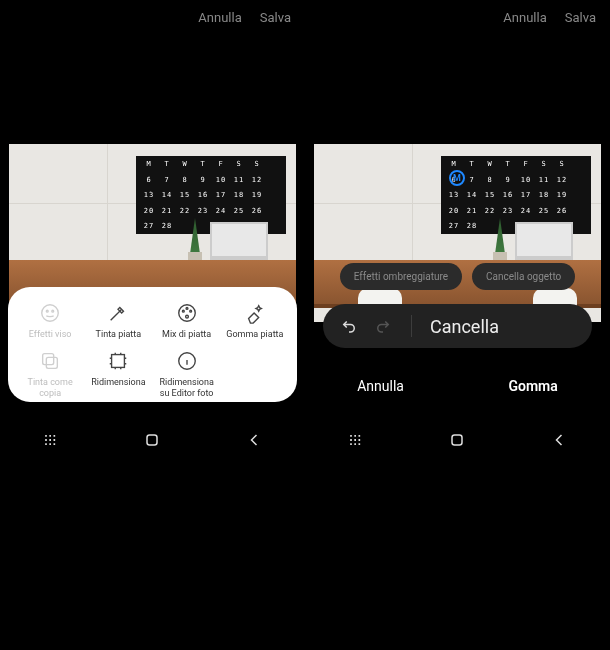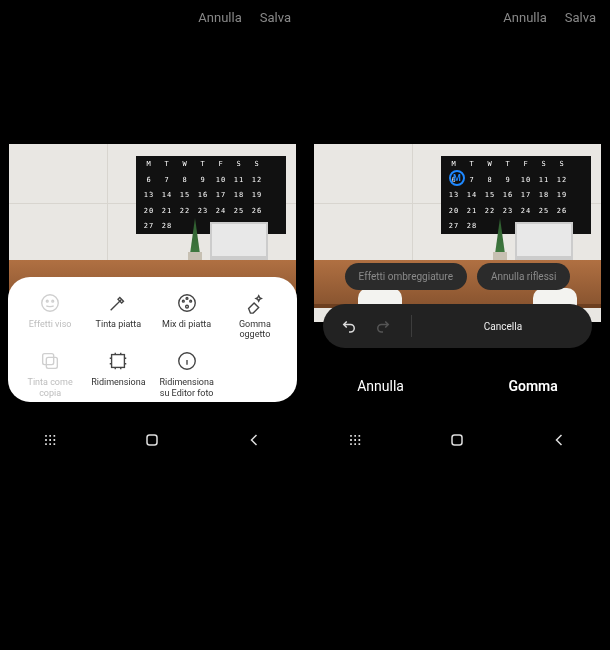--- a/index.html
+++ b/index.html
@@ -114,21 +114,21 @@
   }
   .actionbar {
     position:absolute; left:18px; right:18px; bottom:112px;
     background:#222; border-radius:26px; height:44px;
     display:flex; align-items:center; padding:0 16px; gap:14px;
   }
   .ab-icon { width:20px; height:20px; display:flex; align-items:center; justify-content:center; color:#ddd;}
   .ab-icon.dim { color:#555; }
   .ab-icon svg { width:18px; height:18px; stroke:currentColor; fill:none; stroke-width:2;}
   .ab-sep { width:1px; height:22px; background:#3d3d3d; margin:0 4px;}
-  .ab-label { flex:1; text-align:center; font-size:10px; color:#eee; cursor:pointer;}
+  .ab-label { flex:1; font-size:18px; color:#eee; cursor:pointer;}
   .finalrow {
     position:absolute; left:0; right:0; bottom:58px;
     display:flex; justify-content:space-around; font-size:14px;
   }
   .finalrow .fbtn { cursor:pointer; padding:8px 10px;}
   .finalrow .fbtn.bold { font-weight:600; }
   
   .navbar {
     position:absolute; left:0; right:0; bottom:6px; height:28px;
     display:flex; justify-content:space-around; align-items:center;
@@ -258,21 +258,21 @@
           </div>
         <div class="tool-label">Mix di piatta</div>
       </div>
       <div class="tool">
         <div class="ticon">
             <svg viewBox="0 0 24 24">
               <path d="M5 18l6-6 5 5-6 6H7z"></path>
               <path d="M16 4l1 2 2 1-2 1-1 2-1-2-2-1 2-1z"></path>
             </svg>
           </div>
-        <div class="tool-label">Gomma oggetto</div>
+        <div class="tool-label">Gomma piatta</div>
       </div>
       <div class="tool dim">
         <div class="ticon">
             <svg viewBox="0 0 24 24">
               <rect x="4" y="4" width="12" height="12" rx="2"></rect>
               <rect x="8" y="8" width="12" height="12" rx="2"></rect>
             </svg>
           </div>
         <div class="tool-label">Tinta come copia</div>
       </div>
@@ -399,21 +399,21 @@
           <div class="leg l1"></div>
           <div class="leg l2"></div>
           <div class="leg l3"></div>
           <div class="leg l4"></div>
         </div>
     </div>
   </div>
 
   <div class="pillrow">
     <div class="pill">Effetti ombreggiature</div>
-    <div class="pill">Annulla riflessi</div>
+    <div class="pill">Cancella oggetto</div>
   </div>
 
   <div class="actionbar">
     <div class="ab-icon">
         <svg viewBox="0 0 24 24">
           <path d="M9 14l-4-4 4-4"></path>
           <path d="M5 10h9a5 5 0 0 1 0 10h-2"></path>
         </svg>
       </div>
     <div class="ab-icon dim">

